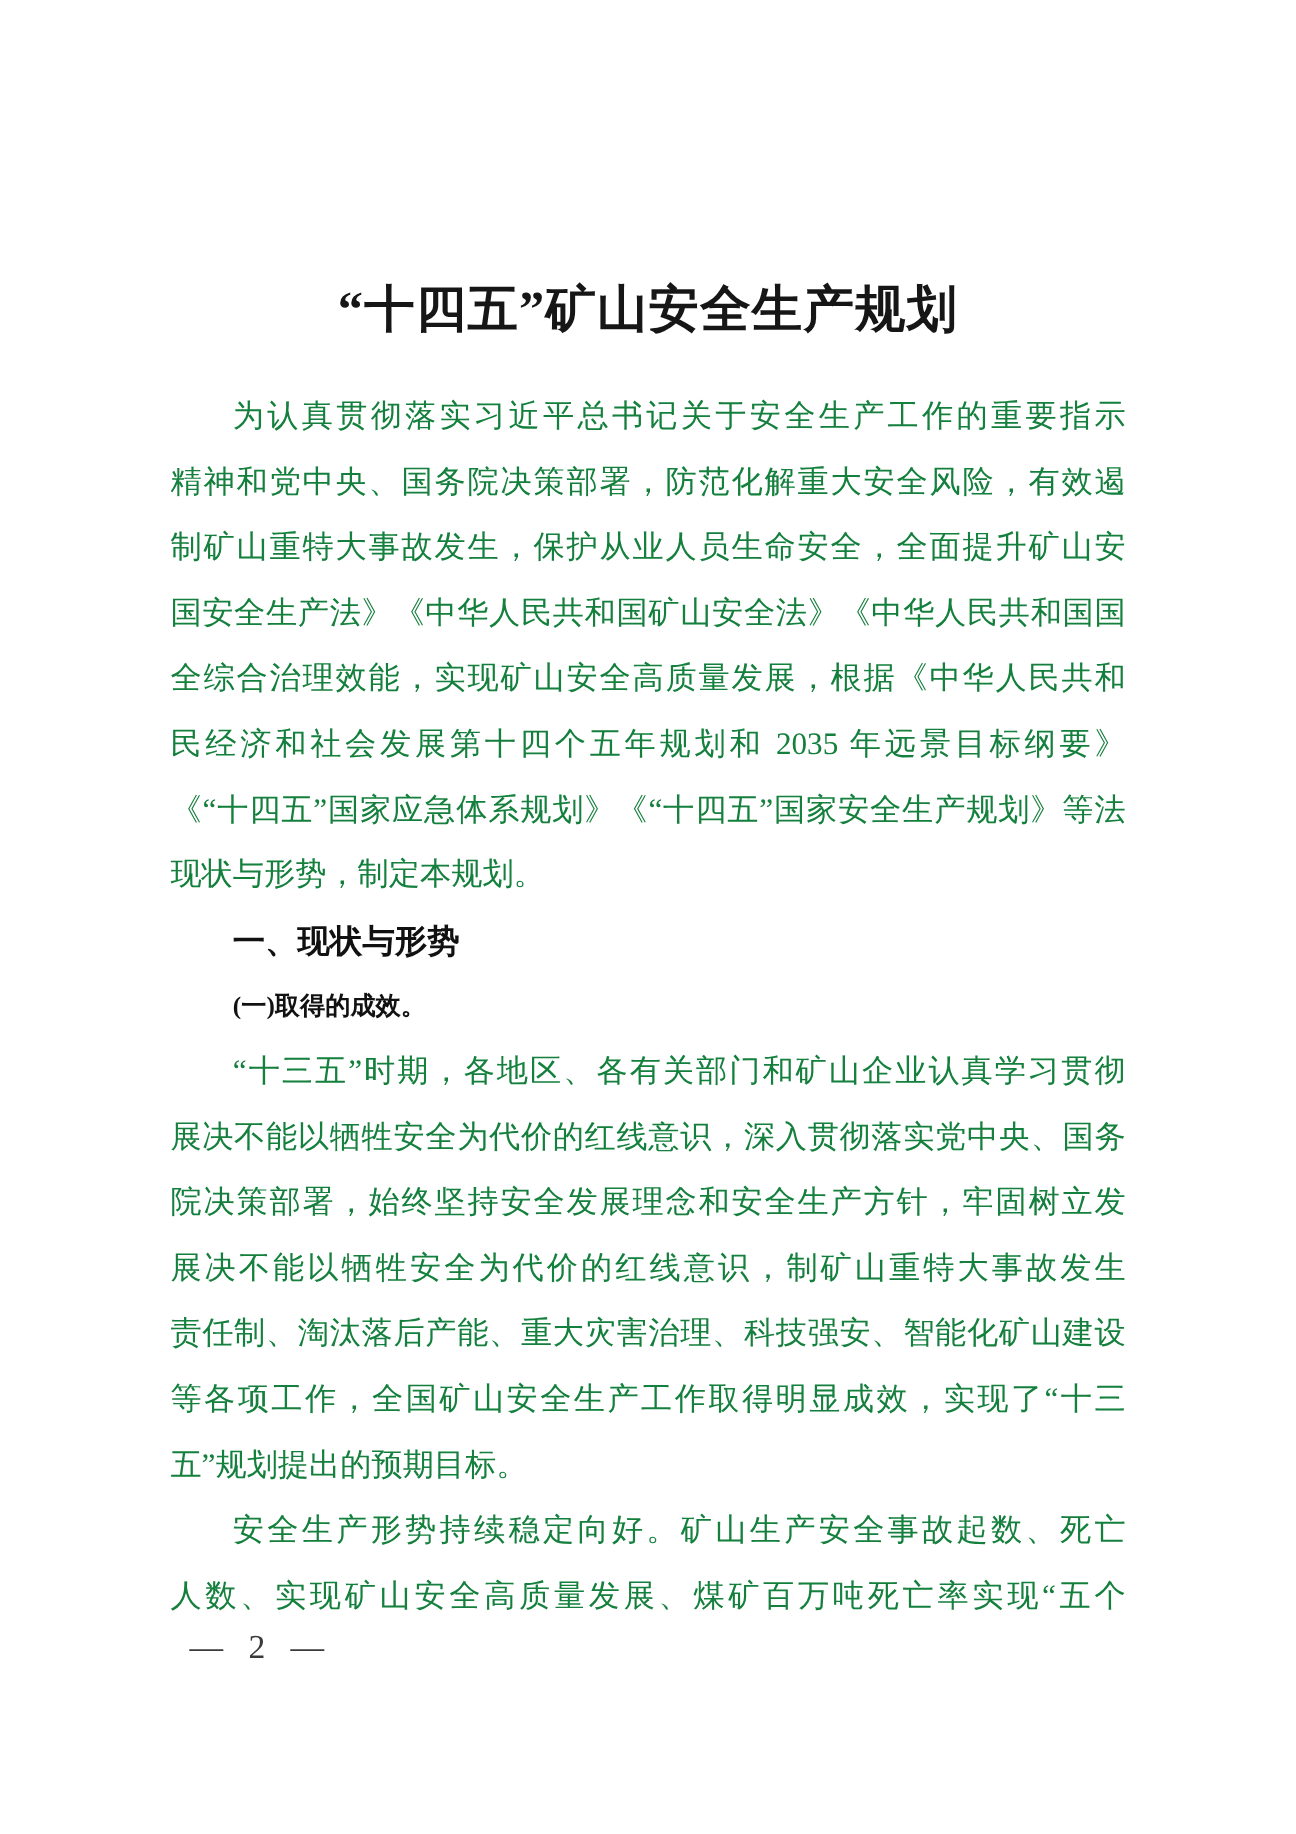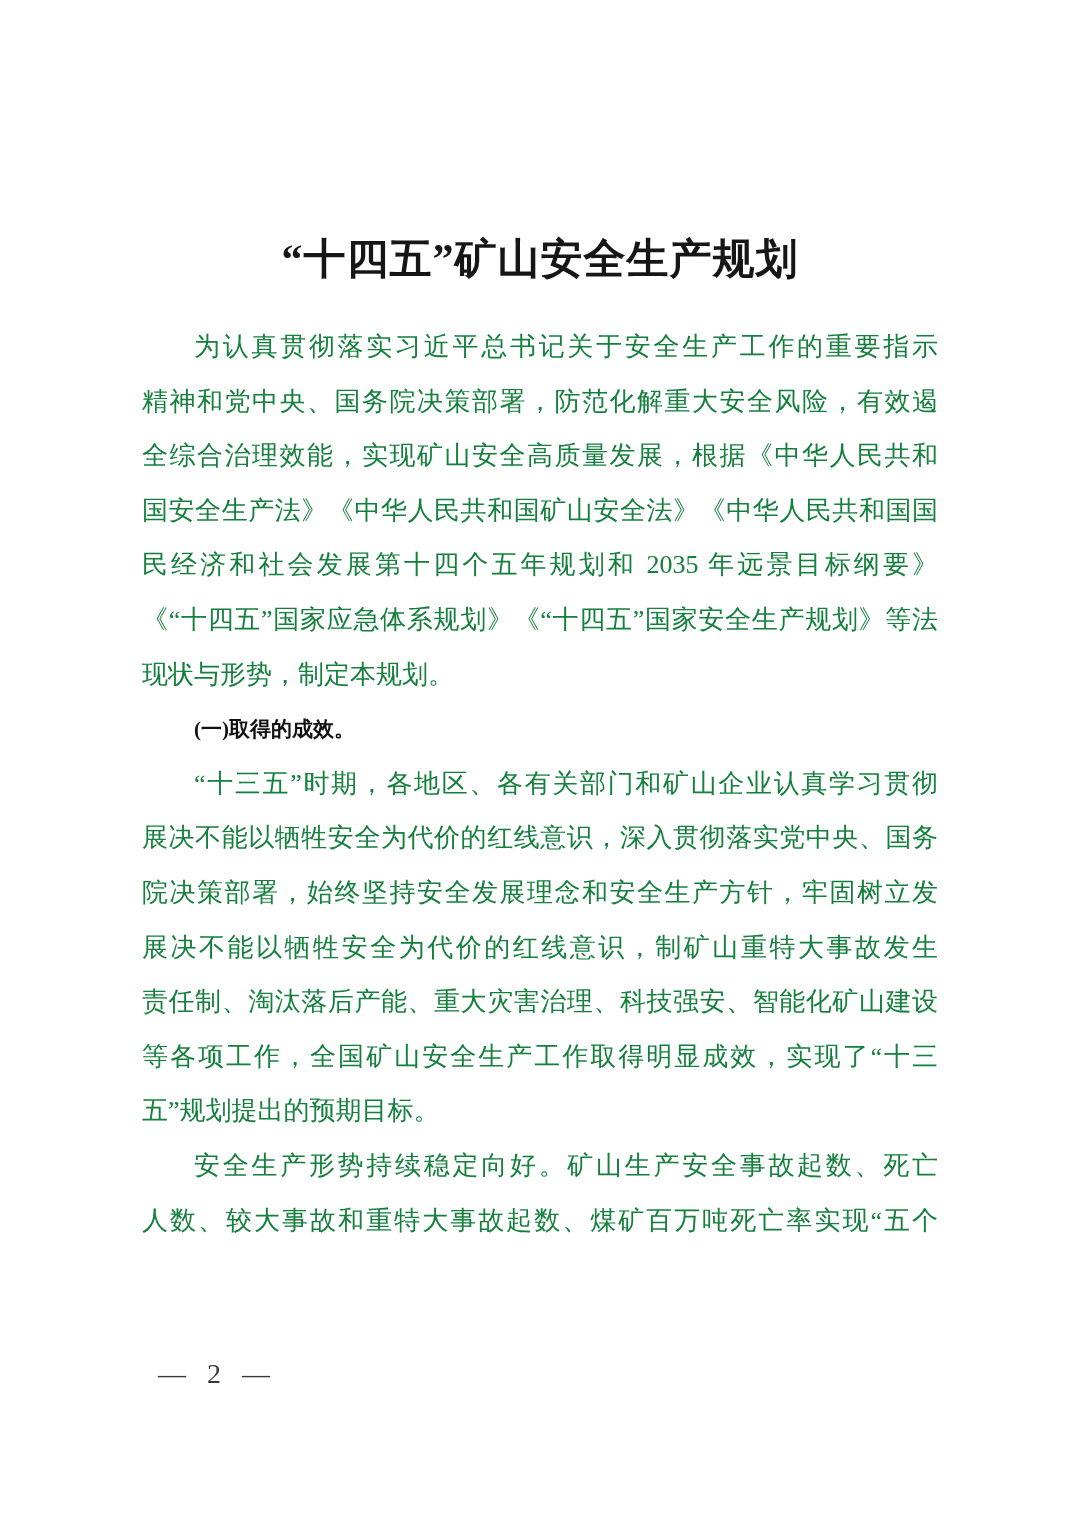--- a/index.html
+++ b/index.html
@@ -83,37 +83,39 @@
 <body>
 
 <div class="page">
 
   <div class="doc-title">“十四五”矿山安全生产规划</div>
 
   <div class="body-text">
 
     <div class="t-line indent">为认真贯彻落实习近平总书记关于安全生产工作的重要指示</div>
     <div class="t-line">精神和党中央、国务院决策部署，防范化解重大安全风险，有效遏</div>
+    <div class="t-line">制矿山重特大事故发生，保护从业人员生命安全，全面提升矿山安</div>
+    <div class="t-line">国安全生产法》《中华人民共和国矿山安全法》《中华人民共和国国</div>
     <div class="t-line">全综合治理效能，实现矿山安全高质量发展，根据《中华人民共和</div>
-    <div class="t-line">国安全生产法》《中华人民共和国矿山安全法》《中华人民共和国国</div>
     <div class="t-line">民经济和社会发展第十四个五年规划和 2035 年远景目标纲要》</div>
     <div class="t-line">《“十四五”国家应急体系规划》《“十四五”国家安全生产规划》等法</div>
     <div class="t-line short">现状与形势，制定本规划。</div>
 
+    <div class="t-line heading-1 indent">一、现状与形势</div>
 
     <div class="t-line heading-2 indent">(一)取得的成效。</div>
 
     <div class="t-line indent">“十三五”时期，各地区、各有关部门和矿山企业认真学习贯彻</div>
     <div class="t-line">展决不能以牺牲安全为代价的红线意识，深入贯彻落实党中央、国务</div>
     <div class="t-line">院决策部署，始终坚持安全发展理念和安全生产方针，牢固树立发</div>
     <div class="t-line">展决不能以牺牲安全为代价的红线意识，制矿山重特大事故发生</div>
     <div class="t-line">责任制、淘汰落后产能、重大灾害治理、科技强安、智能化矿山建设</div>
     <div class="t-line">等各项工作，全国矿山安全生产工作取得明显成效，实现了“十三</div>
     <div class="t-line short">五”规划提出的预期目标。</div>
 
     <div class="t-line indent">安全生产形势持续稳定向好。矿山生产安全事故起数、死亡</div>
-    <div class="t-line">人数、较大事故和重特大事故起数、煤矿百万吨死亡率实现“五个</div>
+    <div class="t-line">人数、实现矿山安全高质量发展、煤矿百万吨死亡率实现“五个</div>
 
   </div>
 
   <div class="page-footer">— 2 —</div>
 
 </div>
 
 </body></html>

